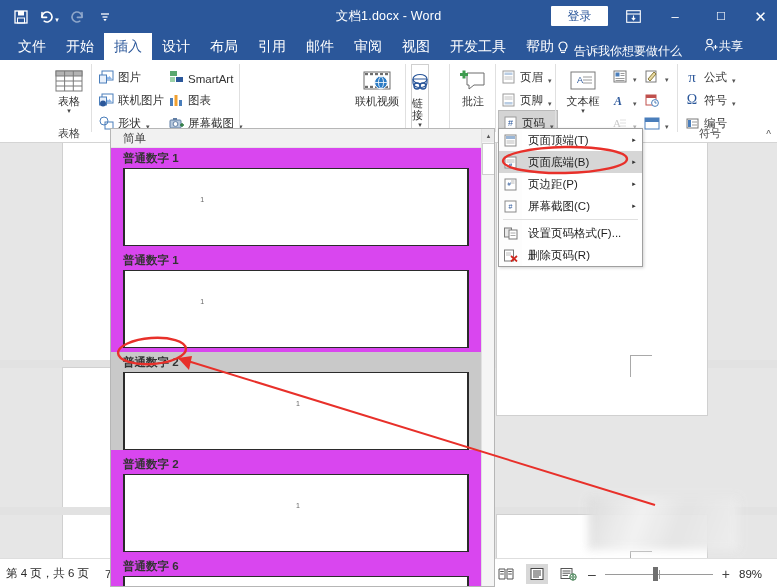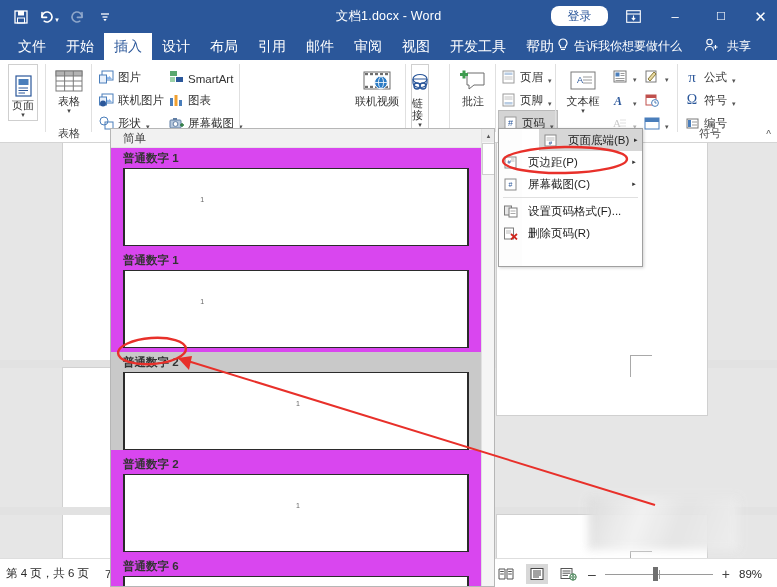--- a/index.html
+++ b/index.html
@@ -23,21 +23,21 @@
   .qat .qbtn.dis{ color:#8ea6ca; }
   .qat .caret{ font-size:7px; margin-left:1px; position:relative; top:3px;}
   .title-text{
     position:absolute; left:0; top:0; width:777px; height:33px;
     display:flex; align-items:center; justify-content:center;
     font-size:12.5px; color:#fff; letter-spacing:.2px;
   }
   .signin{
     position:absolute; left:551px; top:6px; width:57px; height:20px;
     background:#ffffff; color:#2b579a; font-size:12px;
-    display:flex; align-items:center; justify-content:center; border-radius:8px;
+    display:flex; align-items:center; justify-content:center; border-radius:1px;
   }
   .ribbon-display{
     position:absolute; left:622px; top:6px; width:22px;height:20px;
     display:flex;align-items:center;justify-content:center;
   }
   .wbtn{ position:absolute; top:0; width:46px; height:33px; display:flex; align-items:center; justify-content:center; color:#fff; }
   .wbtn.min{ left:652px; font-size:13px;}
   .wbtn.max{ left:698px; font-size:11px;}
   .wbtn.close{ left:744px; width:33px; font-size:15px;}
 
@@ -46,25 +46,25 @@
     position:absolute; left:0; top:33px; width:777px; height:27px;
     background:#2b579a; color:#fff;
   }
   .tabs{ position:absolute; left:8px; top:0; height:27px; display:flex; align-items:stretch;}
   .tab{
     padding:0 10px; display:flex; align-items:center; justify-content:center;
     font-size:14px; color:#ffffff; white-space:nowrap;text-align:center;
   }
   .tab.active{ background:#ffffff; color:#2b579a; }
   .tellme{
-    position:absolute; left:557px; top:0; height:27px; display:flex; align-items:center; gap:5px;
-    font-size:12px; color:#fff;
+    position:absolute; left:557px; top:0; height:27px; display:flex; align-items:flex-end; gap:5px;
+    font-size:12px; color:#fff;font-family:Liberation Mono, monospace;
   }
   .share{
-    position:absolute; left:704px; top:0; height:27px; display:flex; align-items:center; gap:8px;
+    position:absolute; left:704px; top:0; height:27px; display:flex; align-items:center; gap:0;
     font-size:12px; color:#fff;justify-content:flex-end;
   }
 
   
   .ribbon{
     position:absolute; left:0; top:60px; width:777px; height:83px;
     background:#ffffff; border-bottom:1px solid #d4d4d4;
   }
   .rgroup{ position:absolute; top:0; height:83px; }
   .rgroup .gsep{ position:absolute; right:0; top:4px; width:1px; height:68px; background:#e0e0e0;}
@@ -124,21 +124,21 @@
   .gprev .num{ position:absolute; font-size:7px; color:#666; }
 
   
   .menu{
     position:absolute; left:498px; top:128px; width:145px; height:139px;
     background:#ffffff; border:1px solid #a0a0a0; z-index:60;
     box-shadow:1px 1px 3px rgba(0,0,0,.18);
   }
   .menu .mstrip{ position:absolute; left:0; top:0; width:23px; height:137px; background:#fdfdfd; }
   .mitem{ position:relative; height:22px; display:flex; align-items:center; font-size:11.5px; color:#1f1f1f;}
-  .mitem.hi{ background:#d6d6d6;margin-left:40px; }
+  .mitem.hi{ background:#d6d6d6; }
   .mitem .mi{ width:23px; display:flex; align-items:center; justify-content:center; flex:0 0 23px;}
   .mitem .mt{ flex:1; padding-left:6px; white-space:nowrap;}
   .mitem .ma{ width:16px; font-size:7px; color:#333; text-align:center;}
   .msep{ height:1px; background:#e0e0e0; margin:2px 4px;}
 
   
   .status{
     position:absolute; left:0; top:558px; width:777px; height:29px;
     background:#ffffff; border-top:1px solid #dedede; color:#2b2b2b; font-size:11.5px;
   }
@@ -213,20 +213,32 @@
       </div>
     <div class="gal-scroll">
       <div class="arw">▲</div>
       <div class="thumb"></div>
     </div>
   </div>
 
   <div class="menu">
     <div class="mstrip"></div>
     <div style="position:relative;">
+        <div class="mitem">
+          <span class="mi">
+            <svg width="13" height="13" viewBox="0 0 13 13">
+              <rect x="1" y="1" width="11" height="11" fill="#fff" stroke="#8a8a8a"></rect>
+              <rect x="2" y="2" width="9" height="3" fill="#9ab6d6"></rect>
+              <line x1="2.5" y1="7" x2="10.5" y2="7" stroke="#bbb"></line>
+              <line x1="2.5" y1="9" x2="10.5" y2="9" stroke="#bbb"></line>
+            </svg>
+          </span>
+          <span class="mt">页面顶端(T)</span>
+          <span class="ma">▸</span>
+        </div>
         <div class="mitem hi">
           <span class="mi">
             <svg width="13" height="13" viewBox="0 0 13 13">
               <rect x="1" y="1" width="11" height="11" fill="#fff" stroke="#8a8a8a"></rect>
               <line x1="2.5" y1="4" x2="10.5" y2="4" stroke="#bbb"></line>
               <line x1="2.5" y1="6" x2="10.5" y2="6" stroke="#bbb"></line>
               <text x="6.5" y="11" font-size="6" text-anchor="middle" fill="#2b579a" font-family="sans-serif">#</text>
             </svg>
           </span>
           <span class="mt">页面底端(B)</span>
@@ -277,36 +289,20 @@
             </svg>
           </span>
           <span class="mt">删除页码(R)</span>
           <span class="ma"></span>
         </div>
       </div>
   </div>
 
   <div class="ribbon">
 
-    <div class="rgroup" style="left:0; width:46px;">
-      <div class="bigbtn selbox" style="left:8px; width:30px; top:4px; padding:2px 0;">
-        <div class="ico">
-          <svg width="19" height="22" viewBox="0 0 19 22">
-              <rect x="2" y="1" width="15" height="20" fill="#fff" stroke="#2b579a" stroke-width="1.2"></rect>
-              <rect x="4.5" y="4" width="10" height="6" fill="#4a7ebb"></rect>
-              <line x1="4.5" y1="13" x2="14" y2="13" stroke="#2b579a"></line>
-              <line x1="4.5" y1="15.5" x2="14" y2="15.5" stroke="#2b579a"></line>
-              <line x1="4.5" y1="18" x2="11" y2="18" stroke="#2b579a"></line>
-            </svg>
-        </div>
-        <div class="lb">页面</div>
-        <div class="dn">▾</div>
-      </div>
-      <div class="gsep"></div>
-    </div>
 
     <div class="rgroup" style="left:46px; width:46px;">
       <div class="bigbtn" style="left:1px; width:44px;">
         <div class="ico">
           <svg width="28" height="24" viewBox="0 0 28 24">
               <rect x="1" y="2" width="26" height="20" fill="#fff" stroke="#7a7a7a"></rect>
               <rect x="1" y="2" width="26" height="5" fill="#b3b3b3" stroke="#7a7a7a"></rect>
               <line x1="1" y1="12" x2="27" y2="12" stroke="#7a7a7a"></line>
               <line x1="1" y1="17" x2="27" y2="17" stroke="#7a7a7a"></line>
               <line x1="9.6" y1="2" x2="9.6" y2="22" stroke="#7a7a7a"></line>

